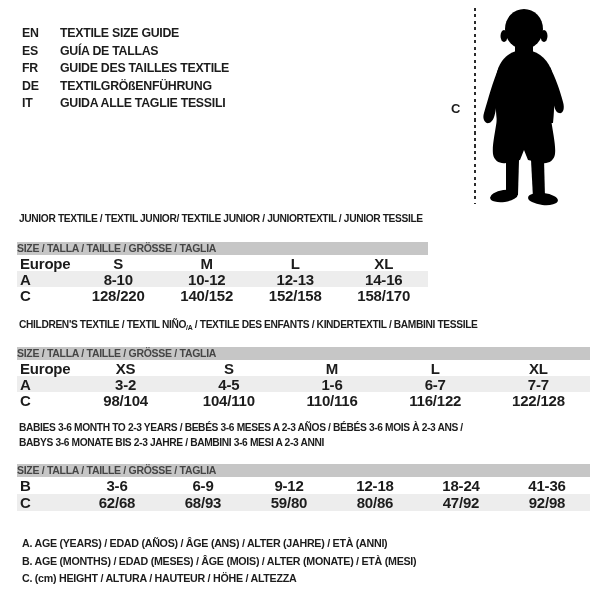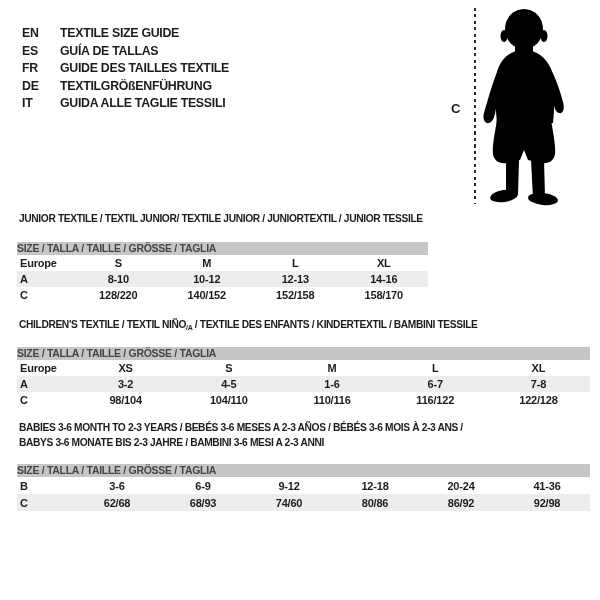--- a/index.html
+++ b/index.html
@@ -28,21 +28,21 @@
   .title-sec1{top:317px;}
   .title-sec2{top:420px;}
   .sub{font-size:7.5px;vertical-align:-2px;}
 
   .tbl{position:absolute;left:17px;}
   .tbl0{top:242px;width:411px;}
   .tbl1{top:347px;width:573px;}
   .tbl2{top:464px;width:573px;}
   .bar{height:13px;line-height:13px;background:#c6c6c6;color:#454545;font-size:10.5px;
     font-weight:700;letter-spacing:-0.3px;}
-  .trow{display:flex;height:16px;align-items:center;font-size:11px;font-weight:700;
+  .trow{display:flex;height:16px;align-items:center;font-size:15px;font-weight:700;
     letter-spacing:-0.2px;}
   .tbl2 .trow{height:17px;}
   .trow.shaded{background:#ededed;}
   .tlabel{width:54px;padding-left:3px;flex:none;}
   .tcell{flex:1;text-align:center;}
 
   
   .legend{position:absolute;left:22px;top:537px;}
   .legend-line{height:17.5px;font-size:11.5px;font-weight:700;letter-spacing:-0.3px;
     white-space:nowrap;transform:scaleX(0.93);transform-origin:0 50%;}
@@ -131,21 +131,21 @@
           <span class="tcell">M</span>
           <span class="tcell">L</span>
           <span class="tcell">XL</span>
         </div>
         <div class="trow shaded">
           <span class="tlabel">A</span>
           <span class="tcell">3-2</span>
           <span class="tcell">4-5</span>
           <span class="tcell">1-6</span>
           <span class="tcell">6-7</span>
-          <span class="tcell">7-8</span>
+          <span class="tcell">7-7</span>
         </div>
         <div class="trow">
           <span class="tlabel">C</span>
           <span class="tcell">98/104</span>
           <span class="tcell">104/110</span>
           <span class="tcell">110/116</span>
           <span class="tcell">116/122</span>
           <span class="tcell">122/128</span>
         </div>
       </div>
@@ -157,29 +157,34 @@
   </h2>
   <div class="tbl tbl2">
     <div class="bar">SIZE / TALLA / TAILLE / GRÖSSE / TAGLIA</div>
     <div>
         <div class="trow">
           <span class="tlabel">B</span>
           <span class="tcell">3-6</span>
           <span class="tcell">6-9</span>
           <span class="tcell">9-12</span>
           <span class="tcell">12-18</span>
-          <span class="tcell">20-24</span>
+          <span class="tcell">18-24</span>
           <span class="tcell">41-36</span>
         </div>
         <div class="trow shaded">
           <span class="tlabel">C</span>
           <span class="tcell">62/68</span>
           <span class="tcell">68/93</span>
-          <span class="tcell">74/60</span>
+          <span class="tcell">59/80</span>
           <span class="tcell">80/86</span>
-          <span class="tcell">86/92</span>
+          <span class="tcell">47/92</span>
           <span class="tcell">92/98</span>
         </div>
       </div>
   </div>
 
+  <section class="legend">
+    <div class="legend-line">A. AGE (YEARS) / EDAD (AÑOS) / ÂGE (ANS) / ALTER (JAHRE) / ETÀ (ANNI)</div>
+    <div class="legend-line">B. AGE (MONTHS) / EDAD (MESES) / ÂGE (MOIS) / ALTER (MONATE) / ETÀ (MESI)</div>
+    <div class="legend-line">C. (cm) HEIGHT / ALTURA / HAUTEUR / HÖHE / ALTEZZA</div>
+  </section>
 
 </div>
 
 </body></html>

